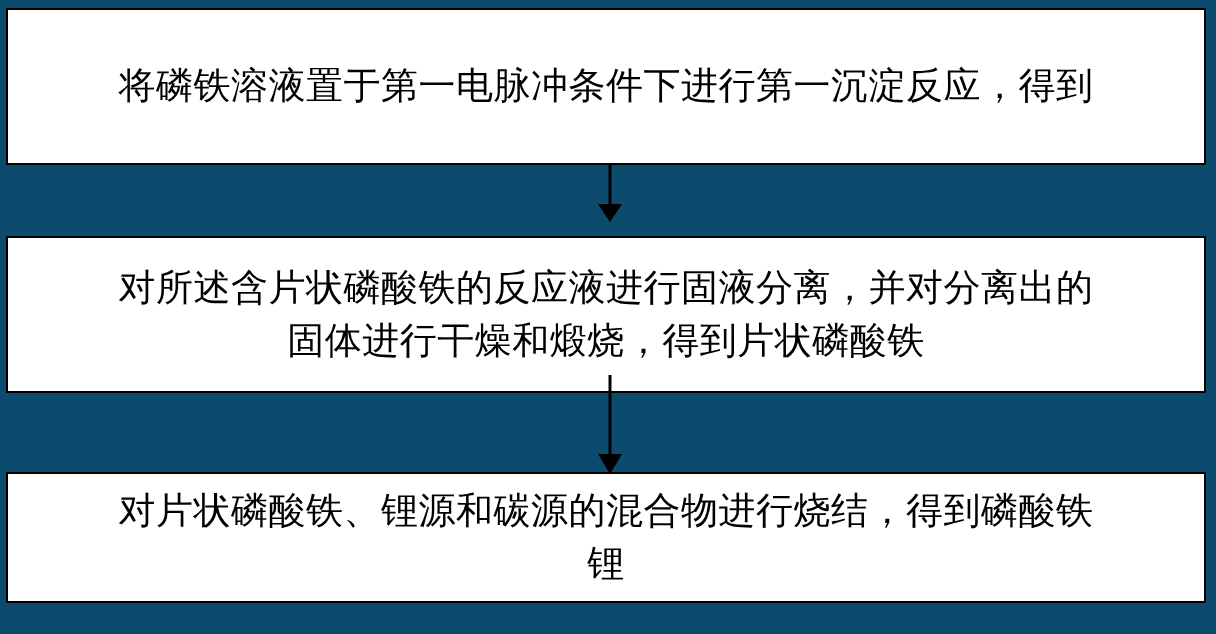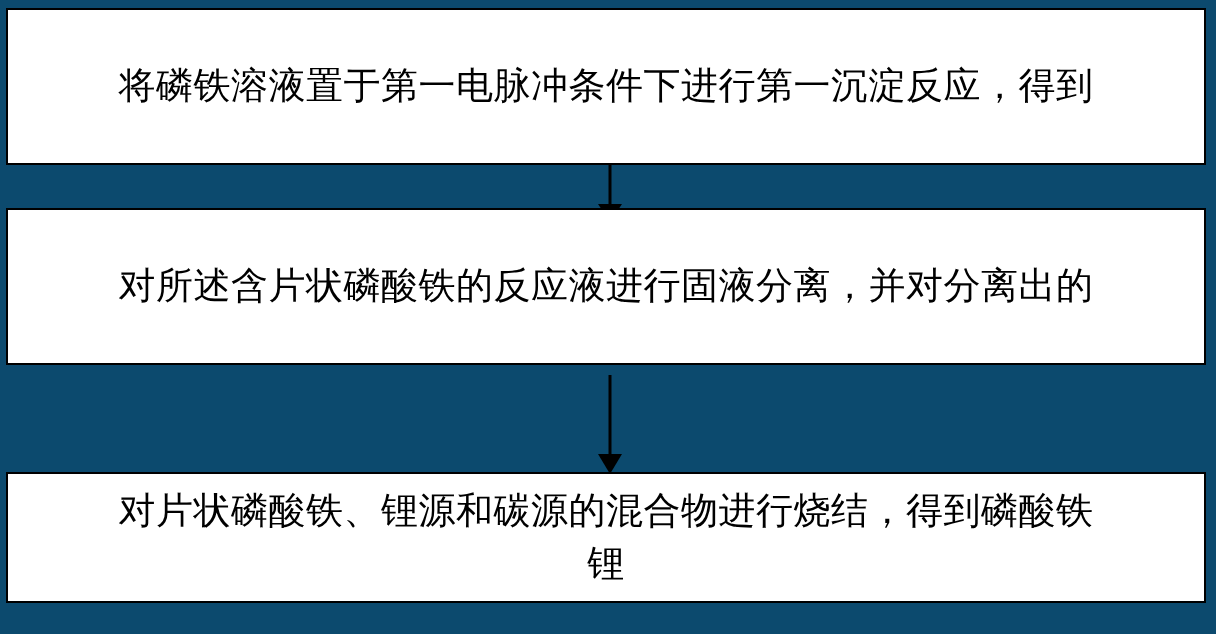--- a/index.html
+++ b/index.html
@@ -41,21 +41,21 @@
     line-height: 1.42;
     color: #000000;
     white-space: nowrap;
     letter-spacing: 0.5px;
     text-align: center;
   }
 
   
   #box-1 { top: 8px;   height: 157px; }
   
-  #box-2 { top: 208px; height: 157px; }
+  #box-2 { top: 236px; height: 157px; }
   
   #box-3 { top: 472px; height: 131px; }
 
   .connector {
     position: absolute;
     left: 0;
     width: 1216px;
     pointer-events: none;
   }
   #connector-1 { top: 163px; height: 59px; }
@@ -78,20 +78,21 @@
 
   <div class="connector" id="connector-1">
     <svg viewBox="0 0 1216 59" preserveAspectRatio="none" xmlns="http://www.w3.org/2000/svg">
       <line x1="610" y1="0" x2="610" y2="45" stroke="#000000" stroke-width="3"></line>
       <polygon points="598,41 622,41 610,59" fill="#000000"></polygon>
     </svg>
   </div>
 
   <div class="process-box" id="box-2">
     <span class="box-line">对所述含片状磷酸铁的反应液进行固液分离，并对分离出的</span>
+    <span class="box-line">固体进行干燥和煅烧，得到片状磷酸铁</span>
   </div>
 
   <div class="connector" id="connector-2">
     <svg viewBox="0 0 1216 99" preserveAspectRatio="none" xmlns="http://www.w3.org/2000/svg">
       <line x1="610" y1="0" x2="610" y2="83" stroke="#000000" stroke-width="3"></line>
       <polygon points="598,79 622,79 610,99" fill="#000000"></polygon>
     </svg>
   </div>
 
   <div class="process-box" id="box-3">

